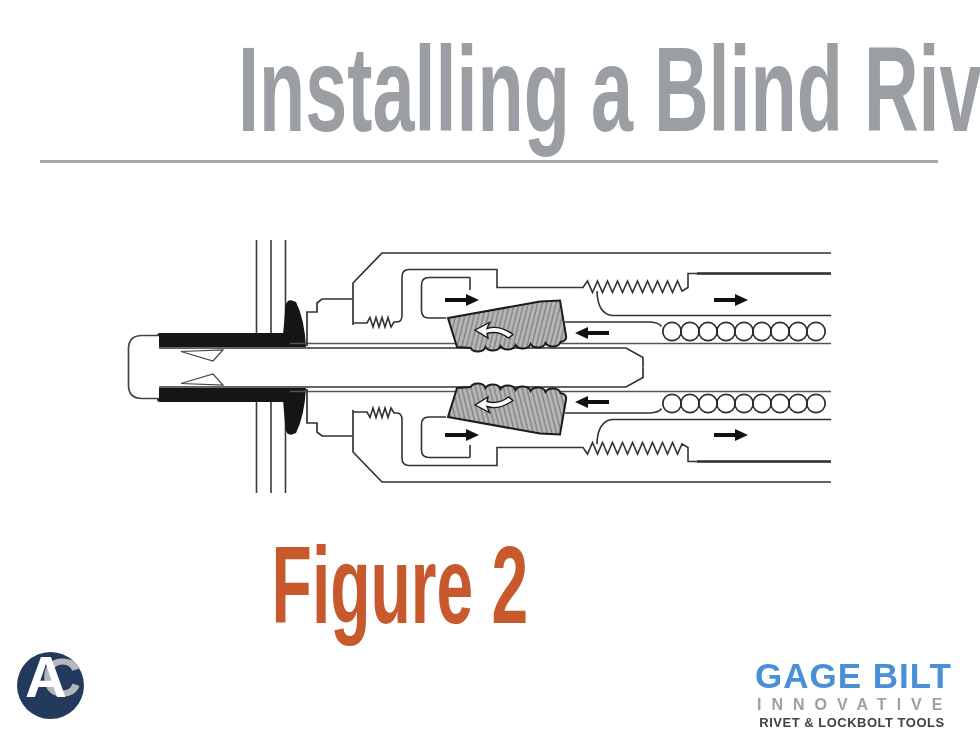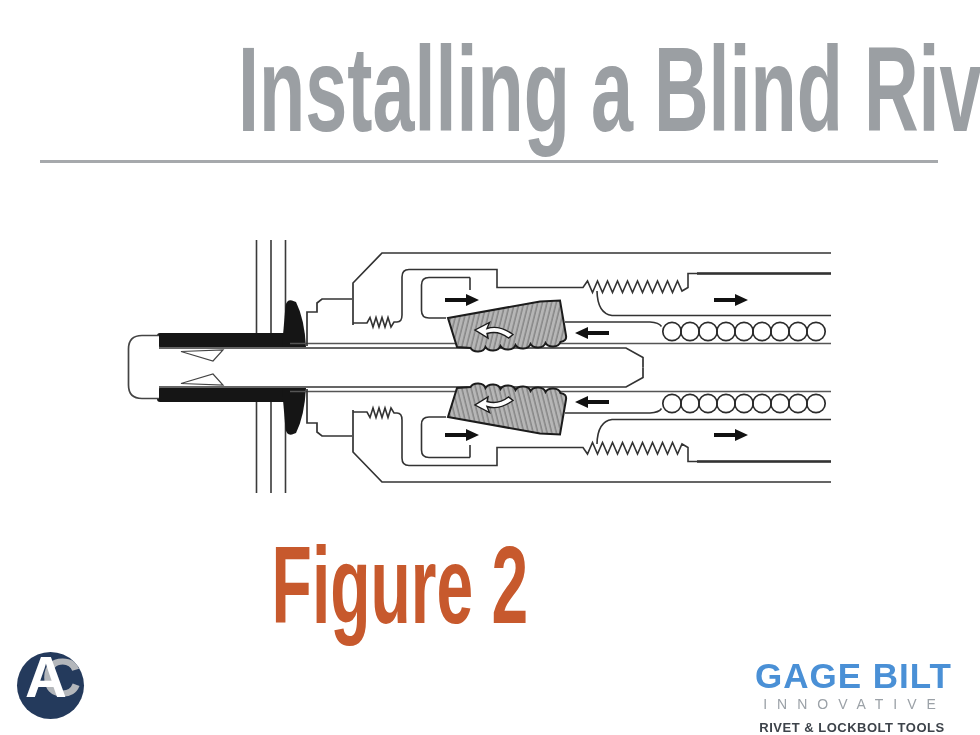--- a/index.html
+++ b/index.html
@@ -25,23 +25,23 @@
   .ac-logo{position:absolute;left:17px;top:652px;width:67px;height:67px;border-radius:50%;
            background:#243a5c;overflow:hidden;}
   .ac-logo span{position:absolute;font-weight:700;line-height:1;}
   .ac-c{left:25px;top:-2px;font-size:54px;color:#b4b7bb;z-index:1;}
   .ac-a{left:8px;top:-4px;font-size:58px;color:#ffffff;z-index:2;}
 
   
   .gb{position:absolute;left:752px;top:658px;width:200px;text-align:center;line-height:1;}
   .gb-brand{font-weight:700;font-size:35px;letter-spacing:1px;color:#4a90d6;
             transform:scaleX(1.0);white-space:nowrap;text-align:right;}
-  .gb-tag{margin-top:4px;margin-left:5px;font-weight:400;font-size:14px;letter-spacing:10px;
+  .gb-tag{margin-top:4px;margin-left:5px;font-weight:700;font-size:16px;letter-spacing:10px;
           color:#9ba1a7;white-space:nowrap;}
-  .gb-prod{margin-top:10px;font-weight:700;font-size:13px;letter-spacing:0.5px;
+  .gb-prod{margin-top:3px;font-weight:700;font-size:13px;letter-spacing:0.5px;
            color:#3d434a;white-space:nowrap;}
 </style>
 </head>
 <body>
 
 <div class="slide">
 
   <div class="title">
     <span class="squeeze">Installing a Blind Rivet</span>
   </div>

